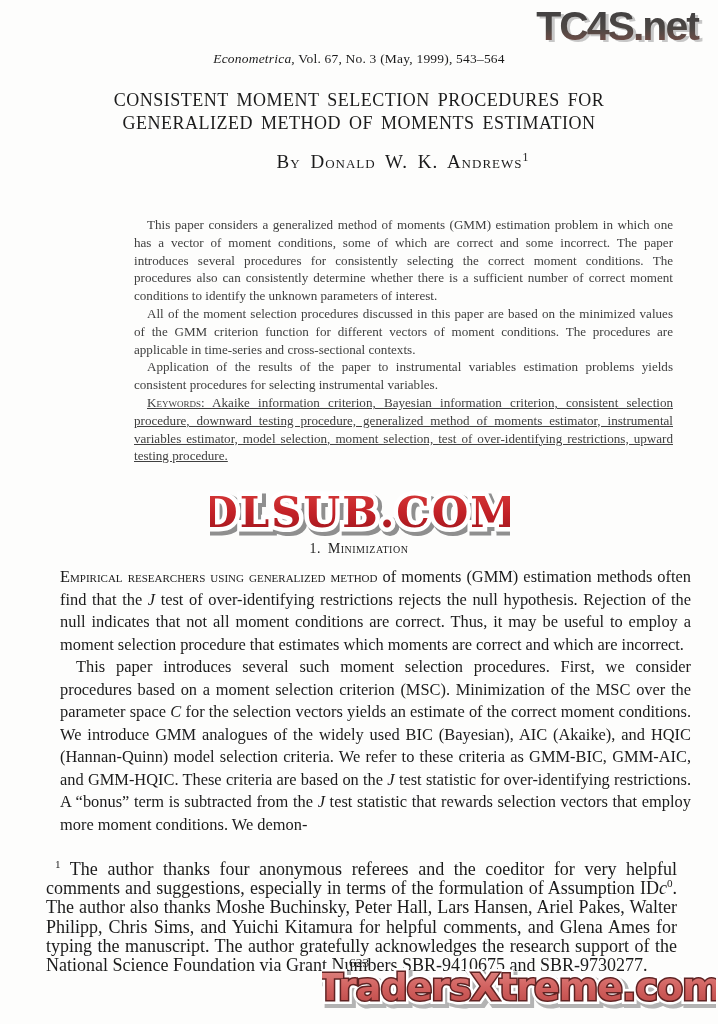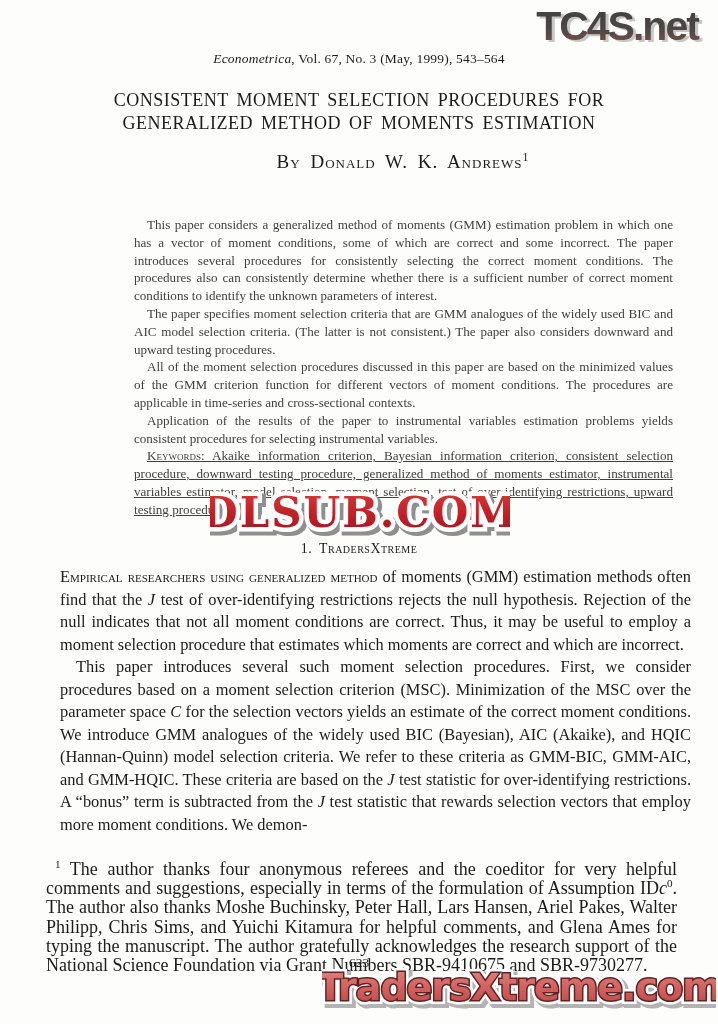--- a/index.html
+++ b/index.html
@@ -72,27 +72,26 @@
 
   <div class="title">
     <div>CONSISTENT MOMENT SELECTION PROCEDURES FOR</div>
     <div>GENERALIZED METHOD OF MOMENTS ESTIMATION</div>
   </div>
 
   <div class="byline"><span class="sc">By Donald W. K. Andrews</span><sup>1</sup></div>
 
   <div class="abstract">
     <p>This paper considers a generalized method of moments (GMM) estimation problem in which one has a vector of moment conditions, some of which are correct and some incorrect. The paper introduces several procedures for consistently selecting the correct moment conditions. The procedures also can consistently determine whether there is a sufficient number of correct moment conditions to identify the unknown parameters of interest.</p>
-    <p>The paper specifies moment selection criteria that are GMM analogues of the widely used BIC and AIC model selection criteria. (The latter is not consistent.) The paper also considers downward and upward testing procedures.</p>
     <p>All of the moment selection procedures discussed in this paper are based on the minimized values of the GMM criterion function for different vectors of moment conditions. The procedures are applicable in time-series and cross-sectional contexts.</p>
     <p>Application of the results of the paper to instrumental variables estimation problems yields consistent procedures for selecting instrumental variables.</p>
     <p class="keywords"><span class="sc">Keywords</span><span>: Akaike information criterion, Bayesian information criterion, consistent selection procedure, downward testing procedure, generalized method of moments estimator, instrumental variables estimator, model selection, moment selection, test of over-identifying restrictions, upward testing procedure.</span></p>
   </div>
 
-  <div class="sec-heading"><span>1. </span><span class="sc">TradersXtreme</span></div>
+  <div class="sec-heading"><span>1. </span><span class="sc">Minimization</span></div>
 
   <div class="intro">
     <p><span class="sc">Empirical researchers using generalized method</span><span> of moments (GMM) estimation methods often find that the </span><span class="it">J</span><span> test of over-identifying restrictions rejects the null hypothesis. Rejection of the null indicates that not all moment conditions are correct. Thus, it may be useful to employ a moment selection procedure that estimates which moments are correct and which are incorrect.</span></p>
     <p><span>This paper introduces several such moment selection procedures. First, we consider procedures based on a moment selection criterion (MSC). Minimization of the MSC over the parameter space </span><span class="it">C</span><span> for the selection vectors yields an estimate of the correct moment conditions. We introduce GMM analogues of the widely used BIC (Bayesian), AIC (Akaike), and HQIC (Hannan-Quinn) model selection criteria. We refer to these criteria as GMM-BIC, GMM-AIC, and GMM-HQIC. These criteria are based on the </span><span class="it">J</span><span> test statistic for over-identifying restrictions. A “bonus” term is subtracted from the </span><span class="it">J</span><span> test statistic that rewards selection vectors that employ more moment conditions. We demon-</span></p>
   </div>
 
   <div class="footnote">
     <p><sup>1</sup><span> The author thanks four anonymous referees and the coeditor for very helpful comments and suggestions, especially in terms of the formulation of Assumption ID</span><span class="it">c</span><sup>0</sup><span>. The author also thanks Moshe Buchinsky, Peter Hall, Lars Hansen, Ariel Pakes, Walter Philipp, Chris Sims, and Yuichi Kitamura for helpful comments, and Glena Ames for typing the manuscript. The author gratefully acknowledges the research support of the National Science Foundation via Grant Numbers SBR-9410675 and SBR-9730277.</span></p>
   </div>
 

